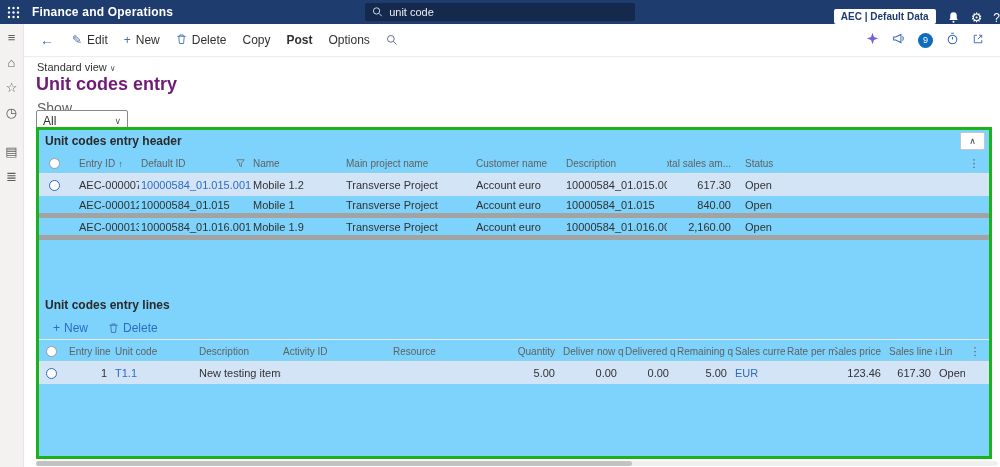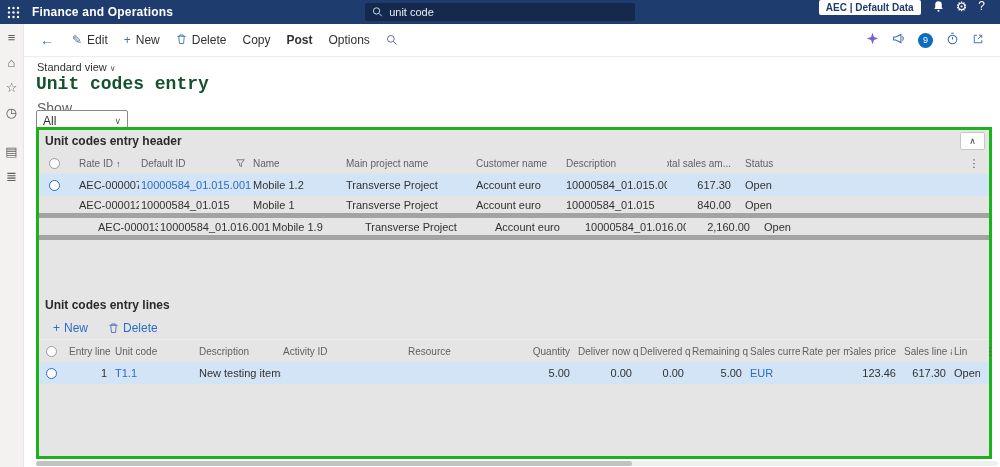--- a/index.html
+++ b/index.html
@@ -6,21 +6,21 @@
   html,body { width:1000px; height:467px; }
   body { font-family:"Liberation Sans", sans-serif; background:#fff; }
   .app { position:relative; width:1000px; height:467px; background:#fff; overflow:hidden; }
 
   
   .topbar { position:absolute; top:0; left:0; right:0; height:24px; background:#1e3c6e; color:#fff; display:flex; align-items:center; }
   .waffle { width:26px; height:24px; display:flex; align-items:center; justify-content:center; cursor:pointer; }
   .app-title { font-size:12px; font-weight:bold; margin-left:6px; letter-spacing:.2px; }
   .top-search { position:absolute; left:365px; top:3px; width:270px; height:18px; background:rgba(0,0,0,.30); border-radius:2px; display:flex; align-items:center; padding:0 7px; gap:6px; }
   .top-search input { background:transparent; border:none; outline:none; color:#e8eef7; font-size:11px; width:100%; font-family:inherit; }
-  .topbar-right { position:absolute; right:15px; top:0; height:24px; display:flex; align-items:flex-start; gap:11px; }
+  .topbar-right { position:absolute; right:0; top:0; height:24px; display:flex; align-items:flex-end; gap:11px; }
   .env-badge { background:#fff; color:#1e3c6e; font-size:10px; font-weight:bold; padding:2px 7px; border-radius:2px; cursor:pointer; white-space:nowrap; }
   .top-ico { font-size:13px; line-height:1; color:#fff; cursor:pointer; display:flex; align-items:center; }
 
   
   .sidenav { position:absolute; top:24px; left:0; bottom:0; width:24px; background:#f3f2f1; border-right:1px solid #e6e6e6; display:flex; flex-direction:column; align-items:center; padding-top:7px; color:#5f5d5b; }
   .sidenav span { font-size:13px; line-height:1; margin-bottom:12px; cursor:pointer; }
   .sidenav .gap { margin-bottom:26px; }
 
   
   .actionbar { position:absolute; top:24px; left:24px; right:0; height:33px; background:#fff; border-bottom:1px solid #ededed; display:flex; align-items:center; padding-left:14px; font-size:12px; color:#323130; }
@@ -28,27 +28,27 @@
   .act .ico { color:#4b68a9; font-size:12px; line-height:1; }
   .back { color:#2b6cc4; font-size:14px; padding:0 10px 0 2px; }
   .bold { font-weight:bold;align-items:center; }
   .act-right { margin-left:auto; display:flex; align-items:center; gap:13px; padding-right:16px; }
   .badge9 { width:15px; height:15px; border-radius:50%; background:#0f6cbd; color:#fff; font-size:9px; display:flex; align-items:center; justify-content:center; cursor:pointer; }
   svg.lin { stroke:#3f6fb5; stroke-width:1.3; fill:none; }
 
   
   .view-selector { position:absolute; left:37px; top:61px; font-size:11px; color:#323130; cursor:pointer; }
   .view-selector .chev { font-size:8px; color:#555; }
-  .page-title { position:absolute; left:36px; top:74px; font-size:18px; font-weight:bold; color:#14532d;font-family:Liberation Mono, monospace; }
+  .page-title { position:absolute; left:36px; top:74px; font-size:18px; font-weight:bold; color:#701a75; }
   .show-label { position:absolute; left:37px; top:100px; font-size:14px; color:#616161; }
   .show-select { position:absolute; left:36px; top:110px; width:92px; height:22px; border:1px solid #8a8886; border-radius:2px; display:flex; align-items:center; justify-content:space-between; padding:0 6px; font-size:12px; color:#323130; cursor:pointer; background:#fff; }
   .show-select .chev { font-size:9px; color:#555; }
 
   
-  .green-box { position:absolute; left:36px; top:127px; width:956px; height:332px; border:3px solid #1cb21c; background:#e5e5e5; }
+  .green-box { position:absolute; left:36px; top:127px; width:956px; height:332px; border:3px solid #1cb21c; background:#7dd3fc; }
 
   
   .sec-title { position:absolute; left:6px; font-size:12px; font-weight:bold; color:#2b2a29; }
   .collapse-btn { position:absolute; right:4px; top:2px; width:25px; height:18px; border:1px solid #c8c6c4; border-radius:2px; display:flex; align-items:center; justify-content:center; font-size:9px; color:#444; cursor:pointer; background:#fff; }
   .grow { position:absolute; left:0; right:0; display:flex; align-items:center; height:22px; font-size:11px; color:#323130; }
   .ghead { height:20px; border-bottom:1px solid #e4e4e4; font-size:10px; color:#616161; }
   .grow .cell { overflow:hidden; white-space:nowrap; padding:0 6px 0 2px; display:flex; align-items:center; gap:3px; }
   .num { justify-content:flex-end; text-align:right; }
   .sel-row { background:#d4e4f7; }
   .row-line { border-bottom:5px solid #a3a3a3; }
@@ -63,21 +63,21 @@
   .g1 .c3{width:93px; flex:none;} .g1 .c4{width:130px; flex:none;} .g1 .c5{width:90px; flex:none;}
   .g1 .c6{width:103px; flex:none;} .g1 .c7{width:70px; flex:none;} .g1 .c8{flex:1; padding-left:8px;}
   .g1 .c9{width:26px; flex:none;}
 
   
   .lines-toolbar { position:absolute; left:0; right:0; height:24px; display:flex; align-items:center; gap:4px; padding-left:6px; border-bottom:1px solid #ececec; font-size:12px; }
   .ltb { display:flex; align-items:center; gap:4px; color:#2b6cc4; padding:0 8px; cursor:pointer; }
 
   
   .g2 .c0{width:28px; flex:none;} .g2 .c1{width:46px; flex:none;} .g2 .c2{width:84px; flex:none;}
-  .g2 .c3{width:84px; flex:none;} .g2 .c4{width:110px; flex:none;} .g2 .c5{width:120px; flex:none;margin-left:15px;}
+  .g2 .c3{width:84px; flex:none;} .g2 .c4{width:110px; flex:none;} .g2 .c5{width:120px; flex:none;}
   .g2 .c6{width:50px; flex:none;} .g2 .c7{width:62px; flex:none;} .g2 .c8{width:52px; flex:none;}
   .g2 .c9{width:58px; flex:none;} .g2 .c10{width:52px; flex:none;} .g2 .c11{width:50px; flex:none;}
   .g2 .c12{width:52px; flex:none;} .g2 .c13{width:50px; flex:none;} .g2 .c14{width:28px; flex:none;}
   .g2 .c15{width:24px; flex:none;}
 
   
   .hscroll { position:absolute; left:36px; right:2px; bottom:1px; height:5px; background:#f0f0f0; border-radius:3px; }
   .hscroll .thumb { position:absolute; left:0; top:0; bottom:0; width:62%; background:#c2c2c2; border-radius:3px; cursor:pointer; }
 </style>
 </head>
@@ -210,21 +210,21 @@
     <div class="sec-title" style="top:4px;">Unit codes entry header</div>
     <div class="collapse-btn">
       <span>∧</span>
     </div>
 
     <div class="grow ghead g1" style="top:24px;">
       <span class="cell c0">
           <span class="radio"></span>
         </span>
       <span class="cell c1">
-        <span>Rate ID</span>
+        <span>Entry ID</span>
         <span class="sort">↑</span>
       </span>
       <span class="cell c2" style="justify-content:space-between;">
         <span>Default ID</span>
         <svg width="9" height="9" viewBox="0 0 12 12">
             <path d="M1 1h10L7.3 5.6V10L4.7 8.8V5.6z" fill="none" stroke="#6a6a6a" stroke-width="1.1"></path>
           </svg>
       </span>
       <span class="cell c3">Name</span>
       <span class="cell c4">Main project name</span>
@@ -256,21 +256,21 @@
       <span class="cell c2">10000584_01.015</span>
       <span class="cell c3">Mobile 1</span>
       <span class="cell c4">Transverse Project</span>
       <span class="cell c5">Account euro</span>
       <span class="cell c6">10000584_01.015</span>
       <span class="cell c7 num">840.00</span>
       <span class="cell c8">Open</span>
       <span class="cell c9"></span>
     </div>
 
-    <div class="grow g1 row-line" style="top:88px;padding-left:19px;">
+    <div class="grow g1 row-line" style="top:88px;">
       <span class="cell c0"></span>
       <span class="cell c1">AEC-000013</span>
       <span class="cell c2">10000584_01.016.0015</span>
       <span class="cell c3">Mobile 1.9</span>
       <span class="cell c4">Transverse Project</span>
       <span class="cell c5">Account euro</span>
       <span class="cell c6">10000584_01.016.0015</span>
       <span class="cell c7 num">2,160.00</span>
       <span class="cell c8">Open</span>
       <span class="cell c9"></span>

